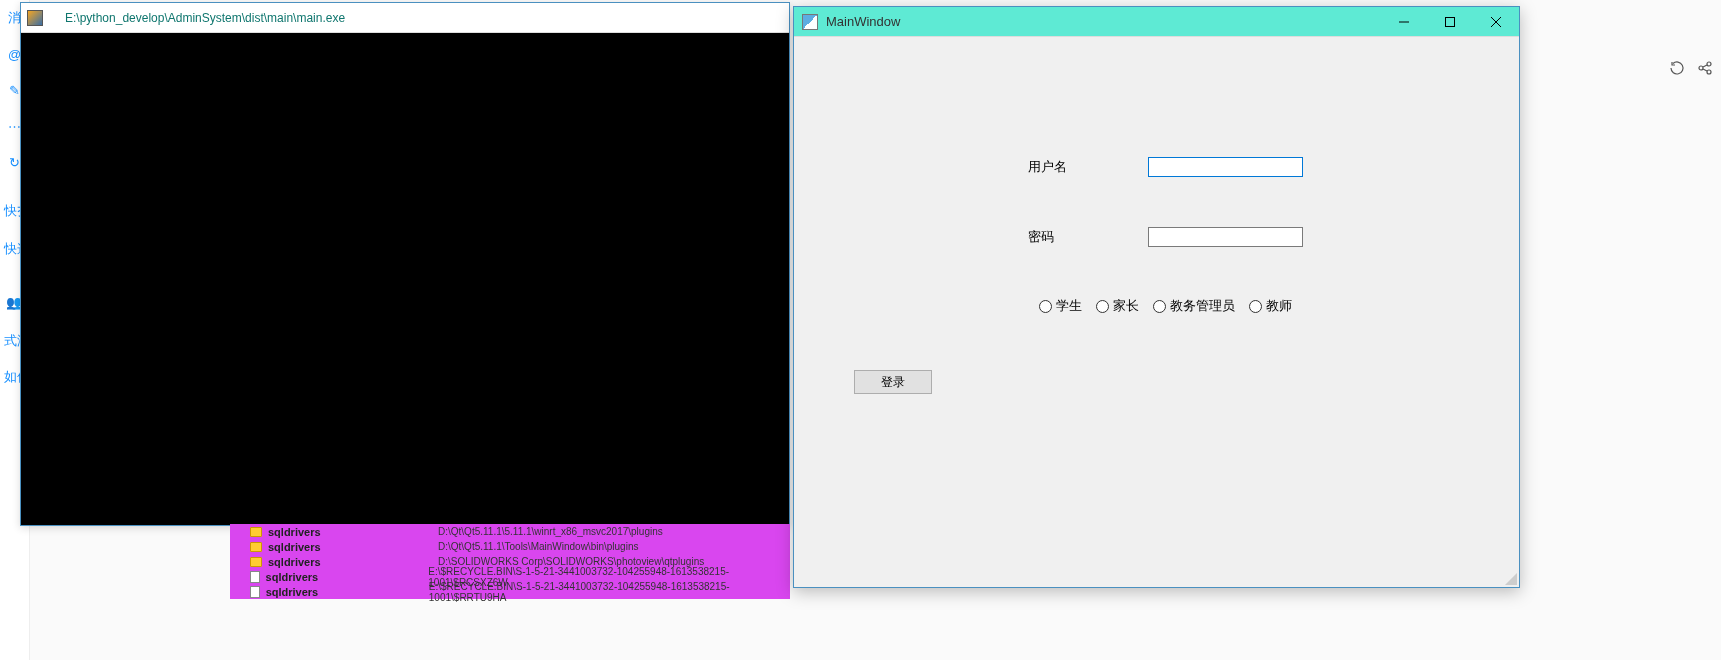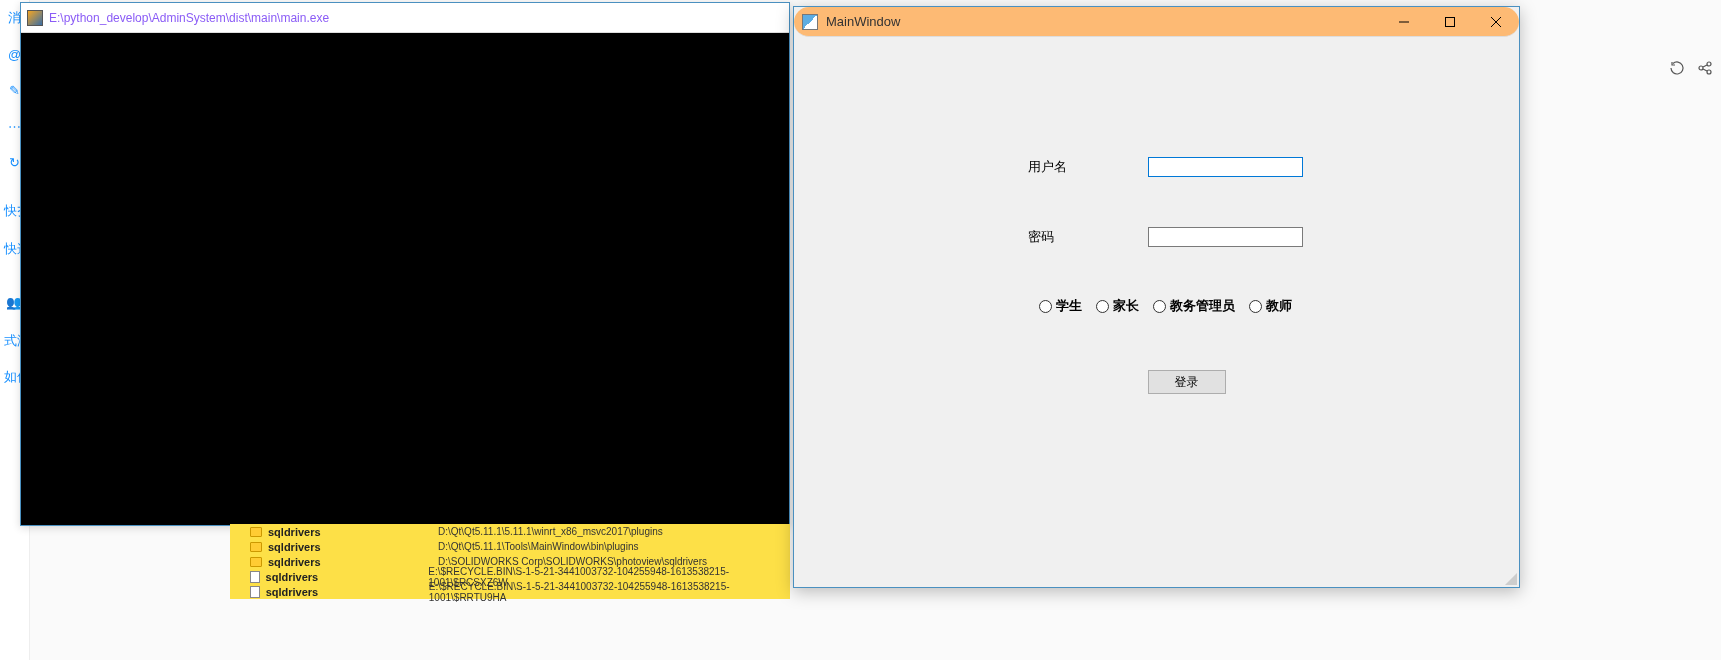--- a/index.html
+++ b/index.html
@@ -60,36 +60,37 @@
       border-bottom: 1px solid #ddd;
     }
     .console-icon {
       width: 16px;
       height: 16px;
       margin-right: 6px;
       background: linear-gradient(135deg, #f5a623 0%, #3a6ea5 100%);
       border: 1px solid #555;
     }
     .console-title {
-      color: #8b5cf6;
+      color: #0f766e;
       font-size: 12px;
+      margin-left: 16px;
     }
     .console-body {
       background: #000;
       width: 100%;
       height: calc(100% - 30px);
     }
 
     
     .file-list {
       position: absolute;
       left: 230px;
       top: 524px;
       width: 560px;
-      background: #fde047;
+      background: #d946ef;
       font-size: 11px;
       color: #333;
     }
     .file-row {
       display: flex;
       align-items: center;
       height: 15px;
       padding-left: 20px;
     }
     .folder-icon {
@@ -124,25 +125,24 @@
       left: 793px;
       top: 6px;
       width: 727px;
       height: 582px;
       background: #f0f0f0;
       border: 1px solid #4a90c0;
       box-shadow: 0 4px 16px rgba(0,0,0,0.25);
     }
     .qt-titlebar {
       height: 30px;
-      background: #fdba74;
+      background: #5eead4;
       display: flex;
       align-items: center;
       border-bottom: 1px solid #ddd;
-      border-radius: 15px;
     }
     .qt-icon {
       width: 16px;
       height: 16px;
       margin: 0 8px;
       border: 1px solid #777;
       background: linear-gradient(135deg, #5dade2 50%, #fff 50%);
     }
     .qt-title {
       flex: 1;
@@ -193,21 +193,20 @@
     .form-input.focused {
       border: 1px solid #0078d7;
       outline: none;
     }
 
     .radio-row {
       display: flex;
       justify-content: center;
       gap: 14px;
       margin-bottom: 55px;
-      font-weight: bold;
     }
     .radio-item {
       display: flex;
       align-items: center;
       gap: 4px;
       cursor: pointer;
     }
     .radio-circle {
       width: 13px;
       height: 13px;
@@ -215,21 +214,21 @@
       border-radius: 50%;
       background: #fff;
     }
     .radio-label {
       font-size: 13px;
       color: #000;
     }
 
     .login-btn-row {
       display: flex;
-      justify-content: center;
+      justify-content: flex-start;
       margin-left: 42px;
     }
     .login-btn {
       width: 78px;
       height: 24px;
       background: #e1e1e1;
       border: 1px solid #adadad;
       font-size: 12px;
       cursor: pointer;
       display: flex;
@@ -323,21 +322,21 @@
     <div class="file-path">D:\Qt\Qt5.11.1\5.11.1\winrt_x86_msvc2017\plugins</div>
   </div>
   <div class="file-row">
     <div class="folder-icon"></div>
     <div class="file-name">sqldrivers</div>
     <div class="file-path">D:\Qt\Qt5.11.1\Tools\MainWindow\bin\plugins</div>
   </div>
   <div class="file-row">
     <div class="folder-icon"></div>
     <div class="file-name">sqldrivers</div>
-    <div class="file-path">D:\SOLIDWORKS Corp\SOLIDWORKS\photoview\sqldrivers</div>
+    <div class="file-path">D:\SOLIDWORKS Corp\SOLIDWORKS\photoview\qtplugins</div>
   </div>
   <div class="file-row">
     <div class="file-icon"></div>
     <div class="file-name">sqldrivers</div>
     <div class="file-path">E:\$RECYCLE.BIN\S-1-5-21-3441003732-104255948-1613538215-1001\$RCSXZ6W</div>
   </div>
   <div class="file-row">
     <div class="file-icon"></div>
     <div class="file-name">sqldrivers</div>
     <div class="file-path">E:\$RECYCLE.BIN\S-1-5-21-3441003732-104255948-1613538215-1001\$RRTU9HA</div>

